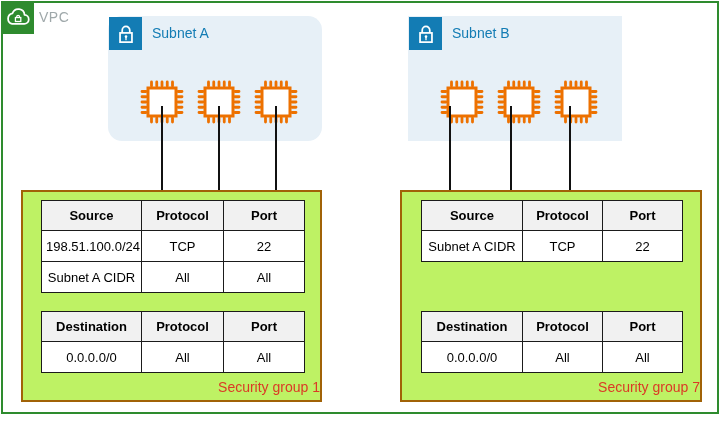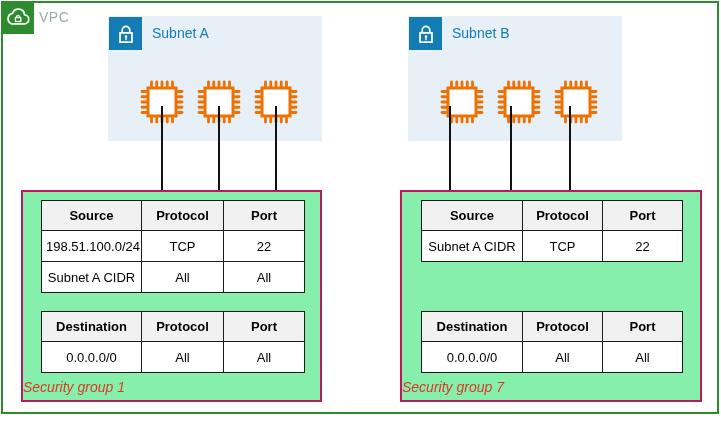--- a/index.html
+++ b/index.html
@@ -14,55 +14,55 @@
   .vpc-icon{
     position:absolute;left:1px;top:1px;width:33px;height:33px;background:#2E8B2E;
     display:flex;align-items:center;justify-content:center;
   }
   .vpc-label{
     position:absolute;left:39px;top:9px;font-size:14px;color:#9FA8AA;letter-spacing:.5px;
   }
   .subnet{
     position:absolute;top:16px;width:214px;height:125px;background:#E7F0F7;
   }
-  .subnet-a{left:108px;}
+  .subnet-a{left:108px;border-radius:14px;}
   .subnet-b{left:408px;}
   .subnet-icon{
     position:absolute;left:1px;top:1px;width:33px;height:33px;background:#137CB4;
     display:flex;align-items:center;justify-content:center;
   }
   .subnet-label{
     position:absolute;left:44px;top:9px;font-size:14px;color:#137CB4;
   }
   .chip{position:absolute;top:64px;width:44px;height:44px;}
   .chip.c1{left:32px;} .chip.c2{left:89px;} .chip.c3{left:146px;}
   .connector{position:absolute;width:1.5px;background:#111;top:106px;}
   .sg1-lines .connector{height:84px;}
   .sg2-lines .connector{height:88px;}
   .sg-box{
-    position:absolute;top:190px;height:208px;border:2px solid #be185d;background:#86efac;
+    position:absolute;top:190px;height:208px;border:2px solid #a16207;background:#bef264;
   }
   .sg-1{left:21px;width:297px;}
   .sg-2{left:400px;width:298px;}
   table.rules{
     position:absolute;border-collapse:collapse;table-layout:fixed;
     font-size:13px;color:#000;background:#fff;
   }
   table.rules th, table.rules td{
     border:1px solid #1b1b1b;text-align:center;padding:0 4px;
     overflow:hidden;white-space:nowrap;
   }
   table.rules th{background:#F1F1F1;font-weight:bold;height:29px;}
   table.rules td{height:30px;font-weight:normal;margin-left:35px;}
   table.rules{border:1.5px solid #1b1b1b;}
   .tbl-top{left:18px;top:8px;}
   .tbl-bottom{left:18px;top:119px;}
   .sg-label{
-    position:absolute;left:0;right:0;bottom:5px;text-align:left;
-    font-size:14px;color:#DB3A26;font-style:italic;
+    position:absolute;left:0;right:0;bottom:5px;text-align:right;
+    font-size:14px;color:#DB3A26;
   }
   svg{display:block;}
 </style>
 </head>
 <body>
 
 <svg width="0" height="0" style="position:absolute">
   <defs>
     <symbol id="sym-chip" viewBox="0 0 44 44">
       <rect x="8" y="8" width="28" height="28" fill="#ffffff" stroke="#ED7100" stroke-width="3"></rect>

